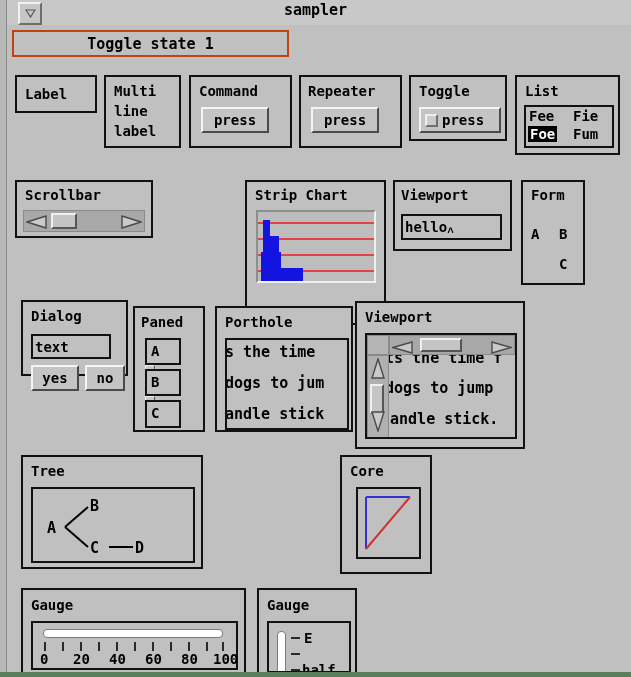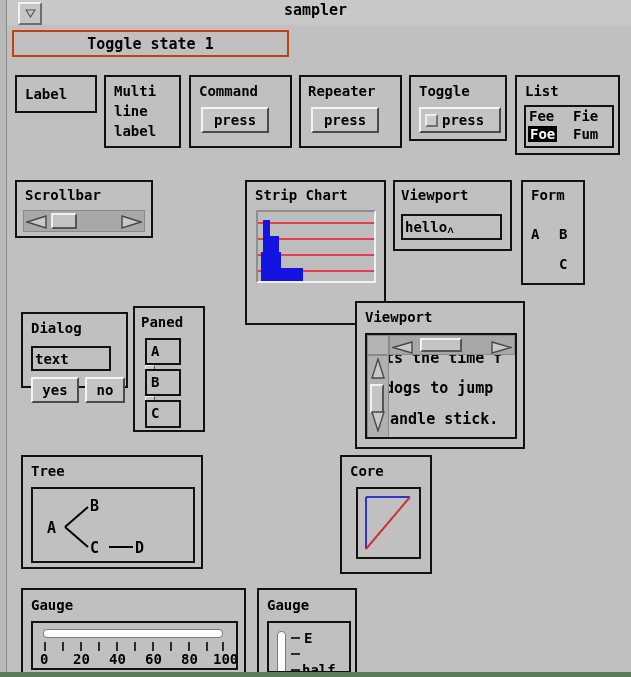--- a/index.html
+++ b/index.html
@@ -326,21 +326,21 @@
       </div>
     </div>
 
     <div class="frame" style="left:514px; top:155px; width:64px; height:105px;">
       <div class="cap" style="left:8px; top:5px;">Form</div>
       <div class="txt" style="left:8px; top:44px;">A</div>
       <div class="txt" style="left:36px; top:44px;">B</div>
       <div class="txt" style="left:36px; top:74px;">C</div>
     </div>
 
-    <div class="frame" style="left:14px; top:287px; width:107px; height:76px;">
+    <div class="frame" style="left:14px; top:275px; width:107px; height:76px;">
       <div class="cap" style="left:8px; top:6px;">Dialog</div>
       <div class="textfield" style="left:8px; top:32px; width:80px; height:25px;">
         <span>text</span>
       </div>
       <div class="btn" style="left:8px; top:63px; width:48px; height:26px;">yes</div>
       <div class="btn" style="left:62px; top:63px; width:40px; height:26px;">no</div>
     </div>
 
     <div class="frame" style="left:126px; top:281px; width:72px; height:126px;">
       <div class="cap" style="left:6px; top:6px;">Paned</div>
@@ -352,20 +352,28 @@
         <div class="pane" style="left:0; top:31px; width:36px; height:27px;">
           <div class="txt" style="left:4px; top:3px;">B</div>
         </div>
         <div class="sash" style="left:0; top:58px; width:10px; height:9px;"></div>
         <div class="pane" style="left:0; top:62px; width:36px; height:28px;">
           <div class="txt" style="left:4px; top:3px;">C</div>
         </div>
       </div>
     </div>
 
+    <div class="frame" style="left:208px; top:281px; width:138px; height:126px;">
+      <div class="cap" style="left:8px; top:6px;">Porthole</div>
+      <div class="textarea" style="left:8px; top:30px; width:124px; height:92px;">
+        <div class="ta-line" style="left:-2px; top:3px;">s the time</div>
+        <div class="ta-line" style="left:-2px; top:34px;">dogs to jum</div>
+        <div class="ta-line" style="left:-2px; top:65px;">andle stick</div>
+      </div>
+    </div>
 
     <div class="frame" style="left:348px; top:276px; width:170px; height:148px;">
       <div class="cap" style="left:8px; top:6px;">Viewport</div>
 
       <div style="position:absolute; left:8px; top:30px; width:152px; height:106px; background:#c0c0c0; border:2px solid #111; box-sizing:border-box; overflow:hidden;">
 
         <div class="vp-corner" style="left:0; top:0; width:22px; height:20px;"></div>
         <div class="vp-trough-h" style="left:22px; top:0; width:126px; height:20px;">
           <div style="position:absolute; left:2px; top:3px;">
             <svg width="22" height="13" viewBox="0 0 22 13">

